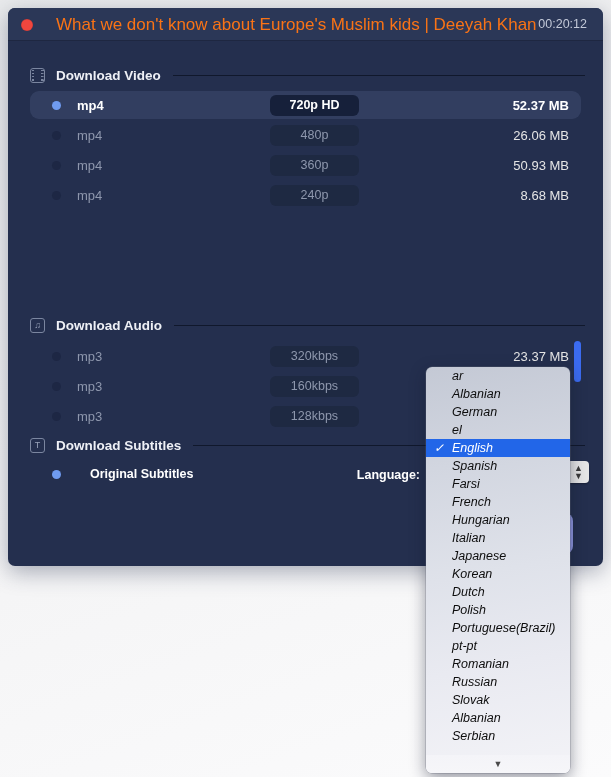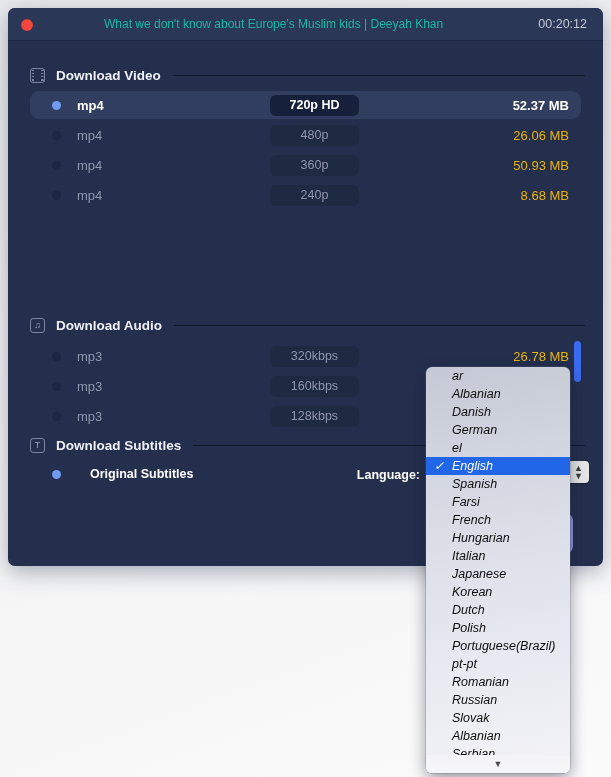--- a/index.html
+++ b/index.html
@@ -34,23 +34,22 @@
   #close-btn {
     position: absolute; left: 13px; top: 11px;
     width: 12px; height: 12px; border-radius: 50%;
     background: #f0463e;
     box-shadow: inset 0 0 0 0.5px rgba(0,0,0,0.15);
     cursor: pointer;
   }
   #win-title {
     position: absolute; left: 48px; top: 0;
     height: 33px; line-height: 33px;
-    font-size: 12px; color: #14b8a6;
+    font-size: 17px; color: #f97316;
     white-space: nowrap;
-    margin-left: 48px;
   }
   #win-duration {
     position: absolute; right: 16px; top: 0;
     height: 33px; line-height: 33px;
     font-size: 12.5px; color: #c3c9d8;
   }
 
   
   .section-head {
     position: absolute;
@@ -128,21 +127,21 @@
     font-size: 12.5px;
     display: flex; align-items: center; justify-content: center;
   }
   .opt-row.selected .quality {
     background: #16203a;
     color: #ffffff;
     font-weight: bold;
   }
   .size {
     position: absolute; right: 12px;
-    font-size: 13px; color: #eab308;
+    font-size: 13px; color: #e5e5e5;
     text-align: right;
   }
   .opt-row.selected .size { color: #ffffff; font-weight: bold; }
 
   
   #sub-row {
     position: absolute; left: 44px; top: 459px;
     display: flex; align-items: center;
     cursor: pointer;
     gap: 24px;
@@ -289,21 +288,21 @@
   <div class="section-head" style="top:307px;">
     <div class="sec-icon">♫</div>
     <div class="sec-title">Download Audio</div>
     <div class="sec-rule"></div>
   </div>
 
   <div class="opt-row" style="top:334px;">
     <div class="radio"></div>
     <div class="fmt">mp3</div>
     <div class="quality">320kbps</div>
-    <div class="size">26.78 MB</div>
+    <div class="size">23.37 MB</div>
   </div>
 
   <div class="opt-row" style="top:364px;">
     <div class="radio"></div>
     <div class="fmt">mp3</div>
     <div class="quality">160kbps</div>
     <div class="size"></div>
   </div>
 
   <div class="opt-row" style="top:394px;">
@@ -332,21 +331,20 @@
     <div id="lang-select-chevrons">▲<br>▼</div>
   </div>
 
   <div id="download-btn"></div>
 
 </div>
 
 <div id="lang-popup">
   <div class="lang-item">ar</div>
   <div class="lang-item">Albanian</div>
-  <div class="lang-item">Danish</div>
   <div class="lang-item">German</div>
   <div class="lang-item">el</div>
   <div class="lang-item checked">English</div>
   <div class="lang-item">Spanish</div>
   <div class="lang-item">Farsi</div>
   <div class="lang-item">French</div>
   <div class="lang-item">Hungarian</div>
   <div class="lang-item">Italian</div>
   <div class="lang-item">Japanese</div>
   <div class="lang-item">Korean</div>

